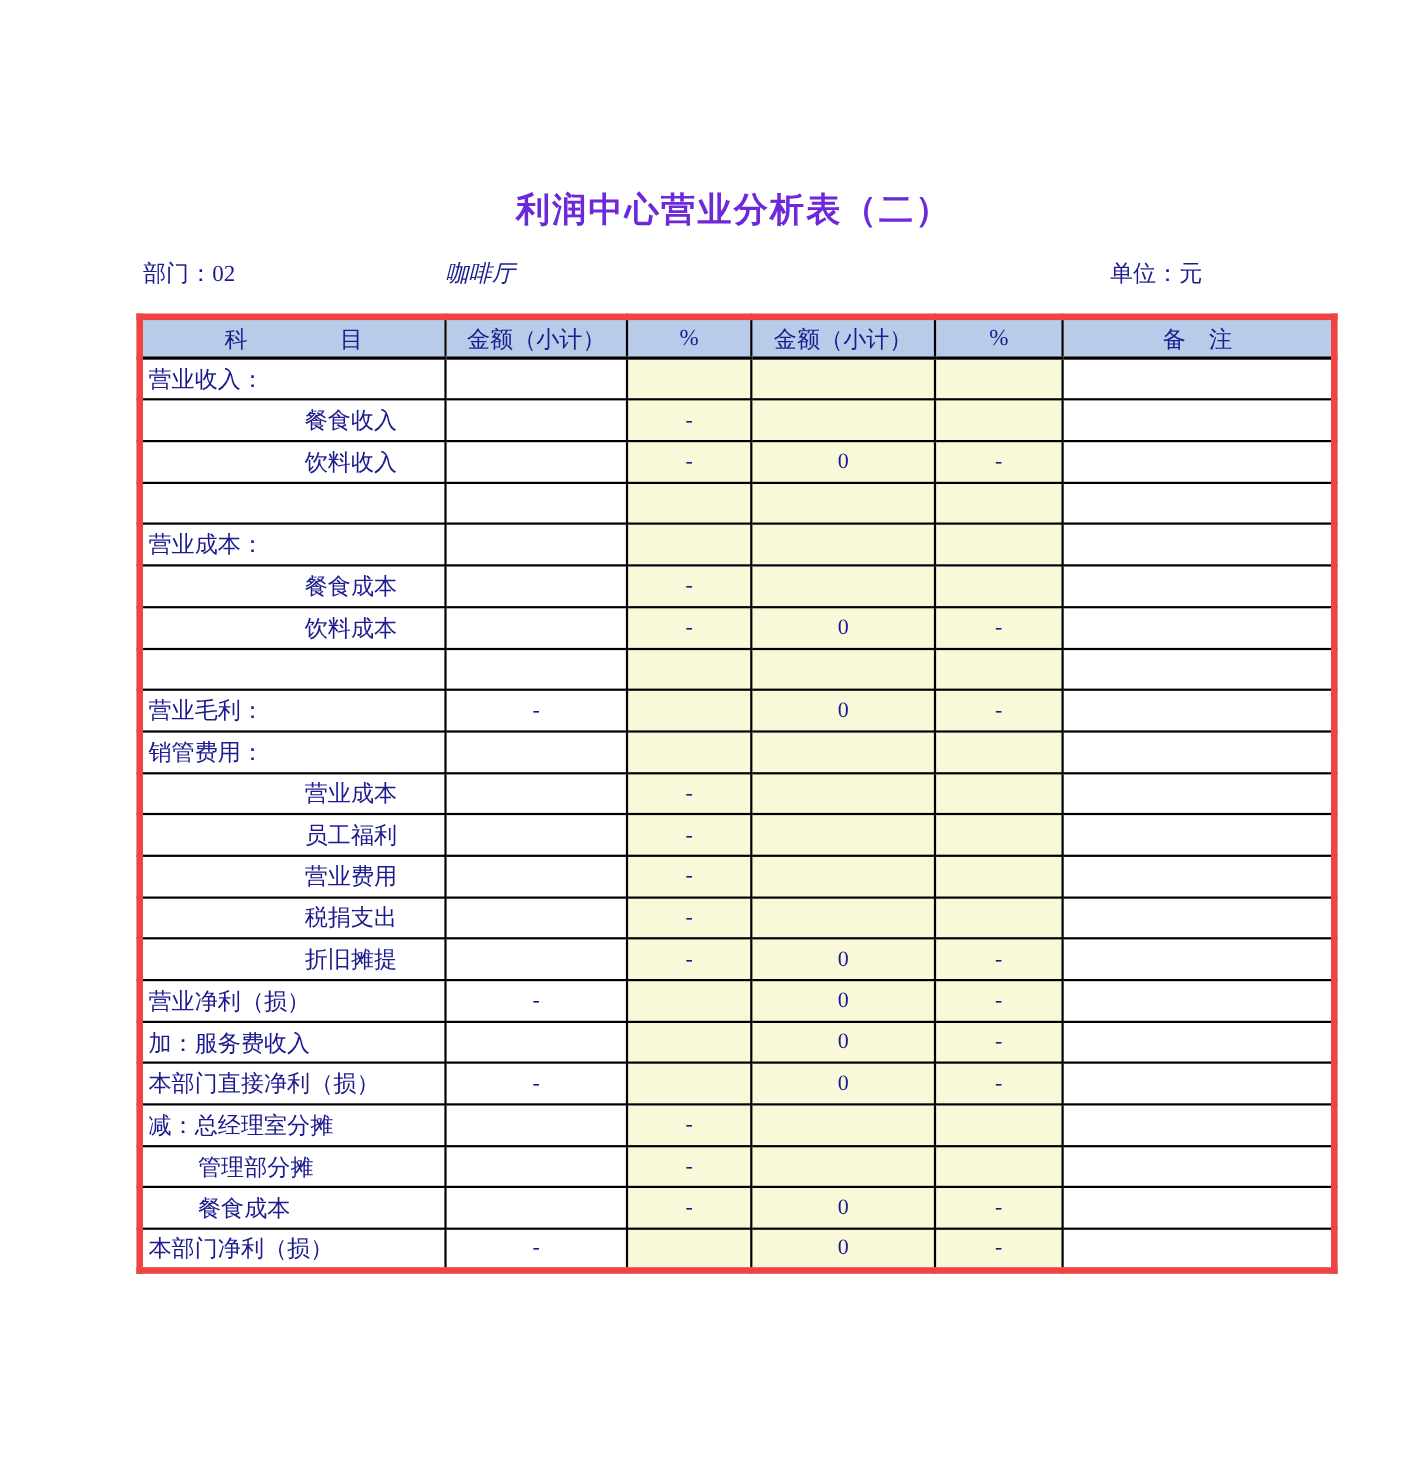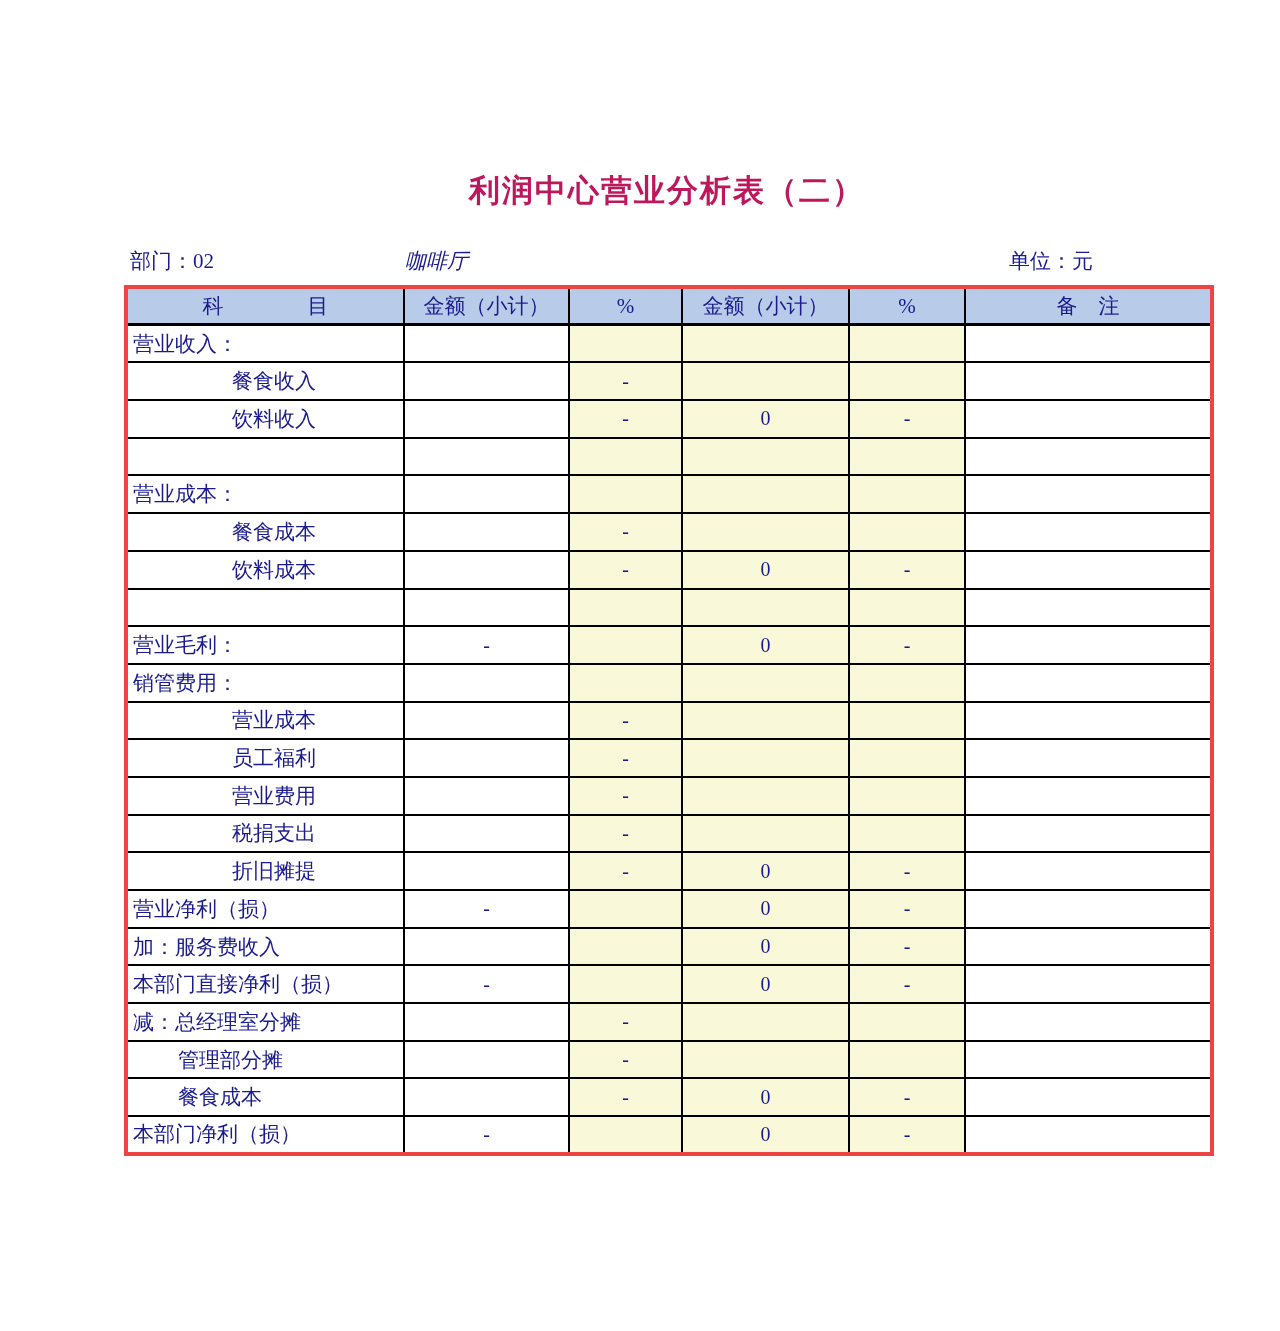--- a/index.html
+++ b/index.html
@@ -17,41 +17,41 @@
   }
 
   .doc-title {
     position: absolute;
     top: 170px; left: 0;
     width: 100%;
     text-align: center;
     font-size: 31px;
     font-weight: bold;
     letter-spacing: 2px;
-    color: #be185d;
-  }
-
-  .meta { position: absolute; top: 247px; left: 0; width: 100%; height: 32px; }
+    color: #6d28d9;
+  }
+
+  .meta { position: absolute; top: 234px; left: 0; width: 100%; height: 32px; }
   .meta span {
     position: absolute; top: 0;
     font-size: 21px;
     color: #1b1b8e;
     white-space: nowrap;
   }
   .meta .m-dept  { left: 6px; }
   .meta .m-name  { left: 281px; font-style: italic; }
   .meta .m-unit  { left: 841px; margin-left: 44px; }
 
   table.analysis {
     position: absolute;
     top: 285px; left: 0;
     width: 1086px;
     border-collapse: collapse;
     table-layout: fixed;
-    border: 4px solid #ef4444;
+    border: 6px solid #ef4444;
   }
   table.analysis th, table.analysis td {
     border: 2px solid #000;
     height: 37.7px;
     vertical-align: middle;
     color: #1b1b8e;
     overflow: hidden;
     white-space: nowrap;
   }
   table.analysis thead th {
@@ -60,21 +60,21 @@
     font-size: 21px;
     text-align: center;
     border-bottom: 3px solid #000;
   }
   td.c-label { background: #ffffff; font-size: 21px; text-align: left; }
   td.c-amount1 { background: #ffffff; }
   td.c-pct1, td.c-amount2, td.c-pct2 { background: #f9f9d9; }
   td.c-note { background: #ffffff; }
   td.num { font-size: 20px; text-align: center; }
   td.ind-0 { padding-left: 5px; }
-  td.ind-1 { padding-left: 104px; }
+  td.ind-1 { padding-left: 104px; text-align: center; }
   td.ind-2 { padding-left: 50px; }
 </style>
 </head>
 <body>
 
 <div class="content">
 
   <div class="doc-title">利润中心营业分析表（二）</div>
 
   <div class="meta">

